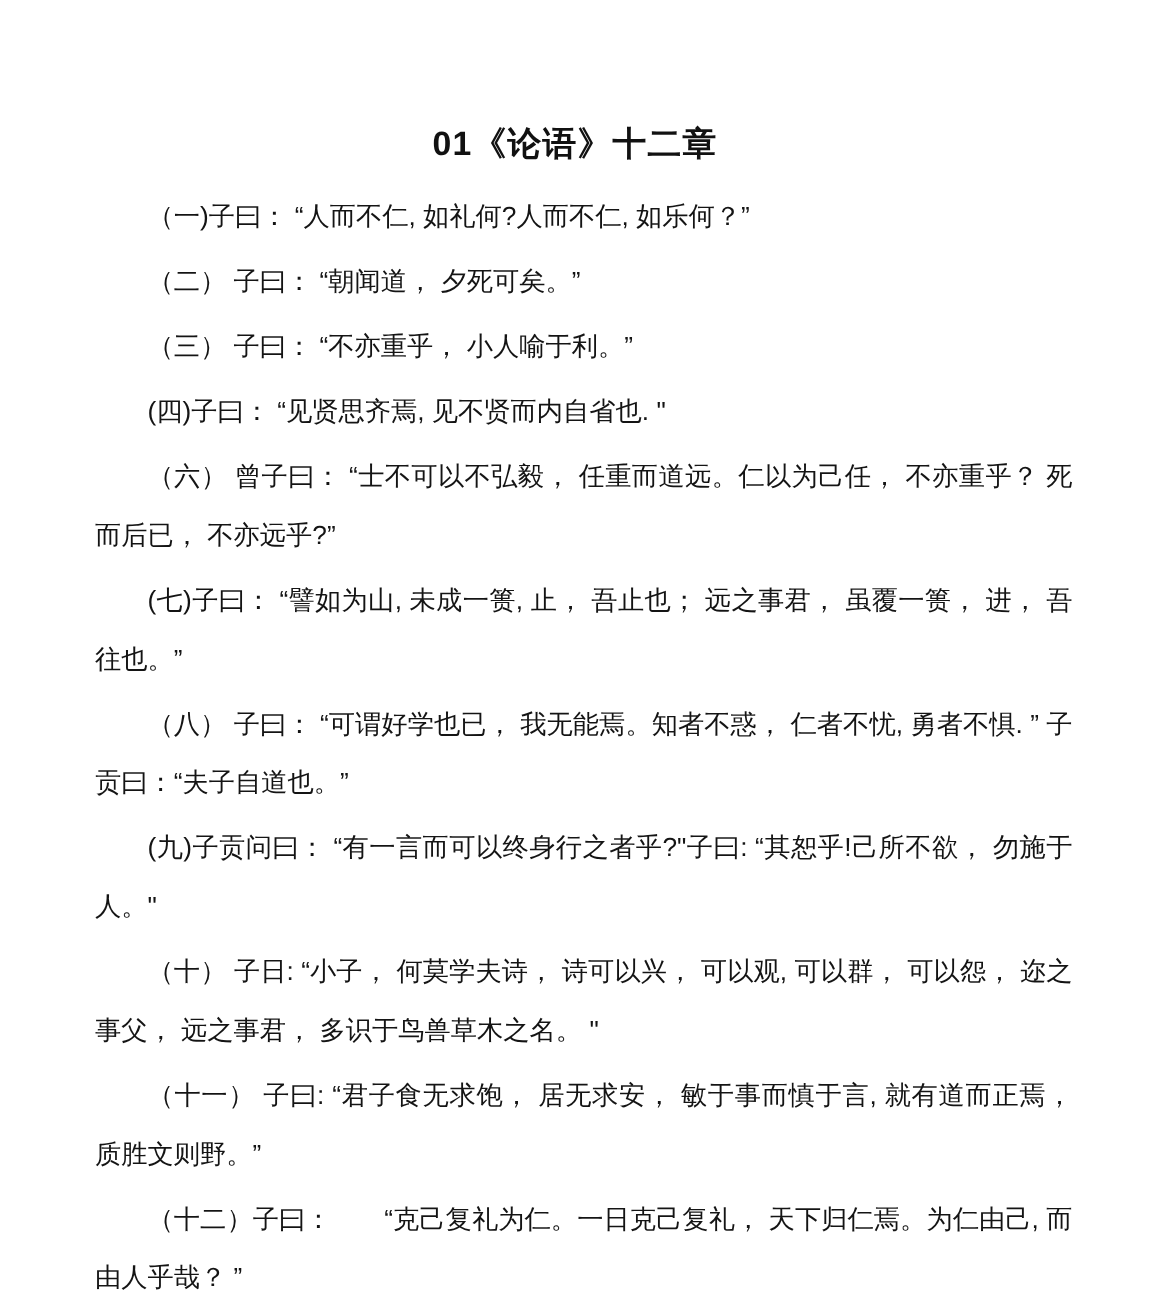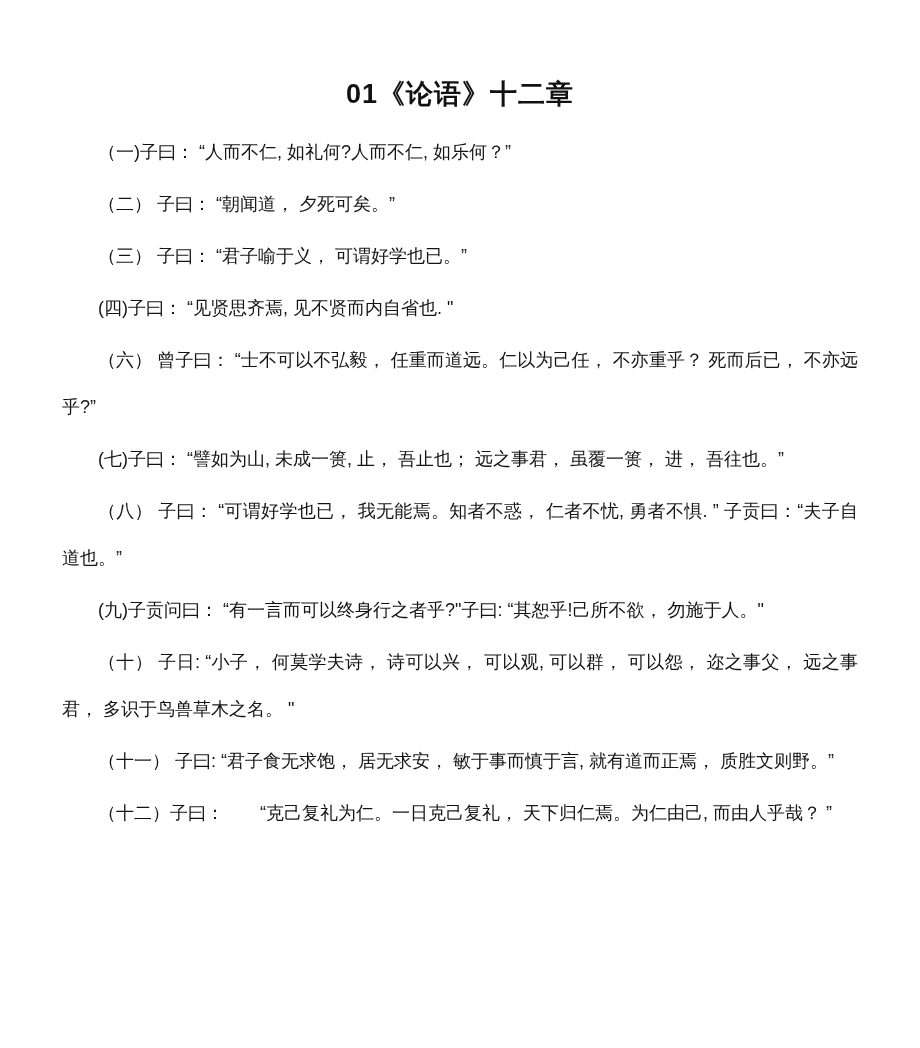--- a/index.html
+++ b/index.html
@@ -10,53 +10,53 @@
   body {
     width: 920px;
     height: 1048px;
     overflow: hidden;
     font-family: "Liberation Sans", "DejaVu Sans", sans-serif;
   }
   .page {
     box-sizing: border-box;
     width: 920px;
     height: 1048px;
-    padding: 75px 62px 0 62px;
+    padding: 96px 62px 0 62px;
     background: #ffffff;
   }
   .doc-title {
     margin: 0 0 16px 0;
     text-align: center;
     font-size: 27px;
     line-height: 38px;
     font-weight: bold;
     color: #111111;
     letter-spacing: 1px;
   }
   .content p {
-    margin: 0 0 5px 0;
-    font-size: 18px;
+    margin: 0 0 5px 14px;
+    font-size: 21px;
     line-height: 47px;
     color: #141414;
     text-indent: 2em;
     word-break: break-all;
     text-align: justify;
     text-justify: inter-ideograph;
   }
 </style>
 </head>
 <body>
 
 <div class="page">
   <h1 class="doc-title">01《论语》十二章</h1>
 
   <div class="content">
     <p>（一)子曰： “人而不仁, 如礼何?人而不仁, 如乐何？”</p>
     <p>（二） 子曰： “朝闻道， 夕死可矣。”</p>
-    <p>（三） 子曰： “君子喻于义， 可谓好学也已。”</p>
+    <p>（三） 子曰： “不亦重乎， 小人喻于利。”</p>
     <p>(四)子曰： “见贤思齐焉, 见不贤而内自省也. "</p>
     <p>（六） 曾子曰： “士不可以不弘毅， 任重而道远。仁以为己任， 不亦重乎？ 死而后已， 不亦远乎?”</p>
     <p>(七)子曰： “譬如为山, 未成一篑, 止， 吾止也； 远之事君， 虽覆一篑， 进， 吾往也。”</p>
     <p>（八） 子曰： “可谓好学也已， 我无能焉。知者不惑， 仁者不忧, 勇者不惧. ” 子贡曰：“夫子自道也。”</p>
     <p>(九)子贡问曰： “有一言而可以终身行之者乎?"子曰: “其恕乎!己所不欲， 勿施于人。"</p>
     <p>（十） 子日: “小子， 何莫学夫诗， 诗可以兴， 可以观, 可以群， 可以怨， 迩之事父， 远之事君， 多识于鸟兽草木之名。 "</p>
     <p>（十一） 子曰: “君子食无求饱， 居无求安， 敏于事而慎于言, 就有道而正焉， 质胜文则野。”</p>
     <p>（十二）子曰：　　“克己复礼为仁。一日克己复礼， 天下归仁焉。为仁由己, 而由人乎哉？ ”</p>
   </div>
 </div>

